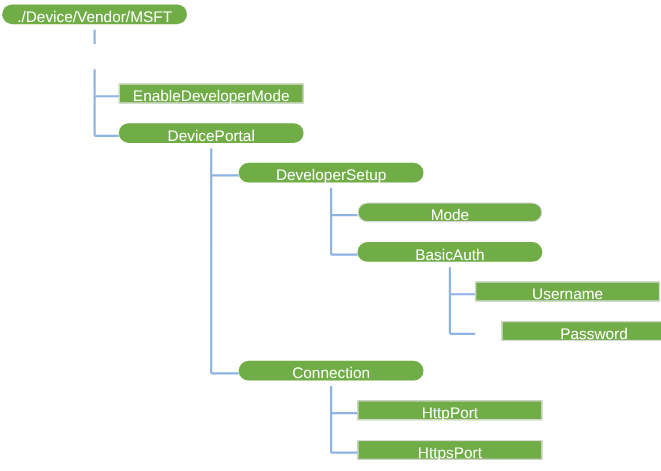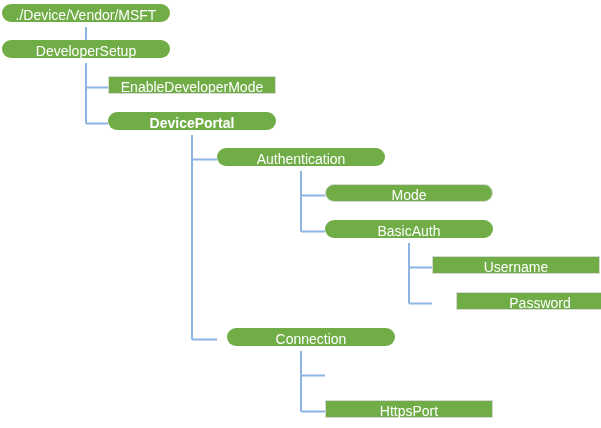--- a/index.html
+++ b/index.html
@@ -43,24 +43,24 @@
   <svg class="connectors" width="601" height="428" viewBox="0 0 601 428">
     <path d="M86 27 V40"></path>
     <path d="M86 63 V123.5 M86 87.5 H108 M86 123.5 H108"></path>
     <path d="M192 135 V339.5 M192 159.5 H217 M192 339.5 H217"></path>
     <path d="M301 171 V231.5 M301 195.5 H325 M301 231.5 H325"></path>
     <path d="M409 243 V303.5 M409 267.5 H432 M409 303.5 H432"></path>
     <path d="M301 351 V411.5 M301 375.5 H325 M301 411.5 H325"></path>
   </svg>
 
   <div class="node pill" style="left:2px;   top:4px;">./Device/Vendor/MSFT</div>
-  <div class="node pill" style="left:2px;   top:40px;">DeveloperSetup</div>
   <div class="node rect" style="left:108px; top:76px;">EnableDeveloperMode</div>
-  <div class="node pill" style="left:108px; top:112px;font-weight:bold;">DevicePortal</div>
-  <div class="node pill" style="left:217px; top:148px;">Authentication</div>
+  <div class="node pill" style="left:108px; top:112px;">DevicePortal</div>
+  <div class="node pill" style="left:217px; top:148px;">DeveloperSetup</div>
   <div class="node rect" style="left:325px; top:184px;border-radius:11px;">Mode</div>
   <div class="node rect" style="left:432px; top:256px;">Username</div>
   <div class="node pill" style="left:325px; top:220px;">BasicAuth</div>
   <div class="node rect" style="left:456px; top:292px;">Password</div>
-  <div class="node pill" style="left:227px; top:328px;text-align:center;">Connection</div>
+  <div class="node pill" style="left:217px; top:328px;text-align:center;">Connection</div>
+  <div class="node rect" style="left:325px; top:364px;">HttpPort</div>
   <div class="node rect" style="left:325px; top:400px;">HttpsPort</div>
 
 </div>
 
 </body></html>

